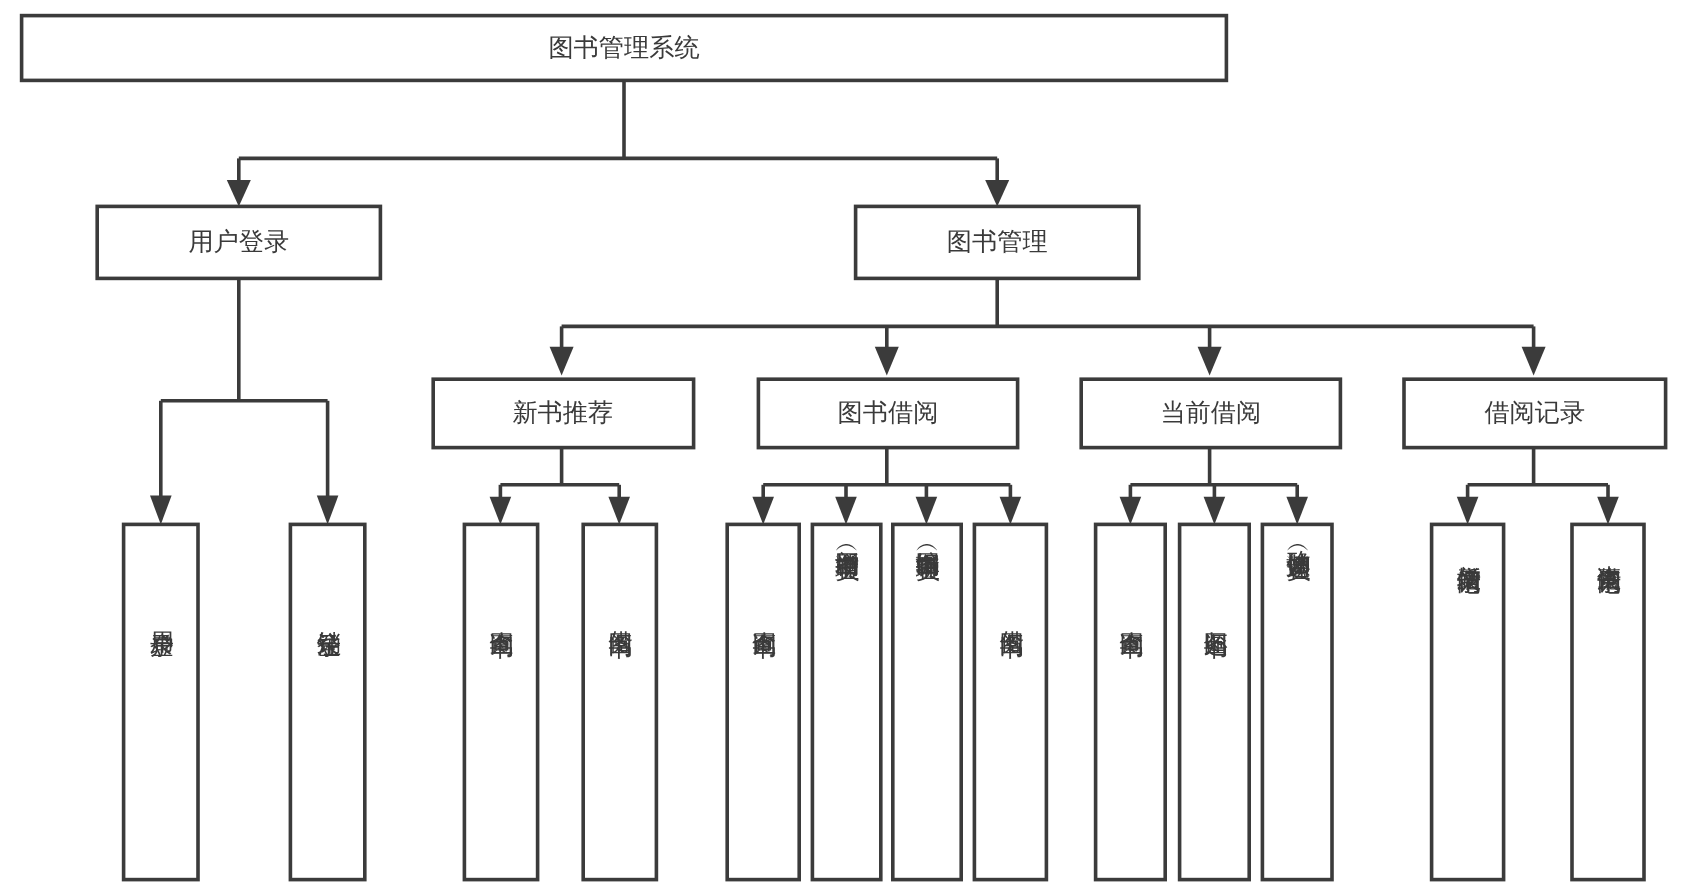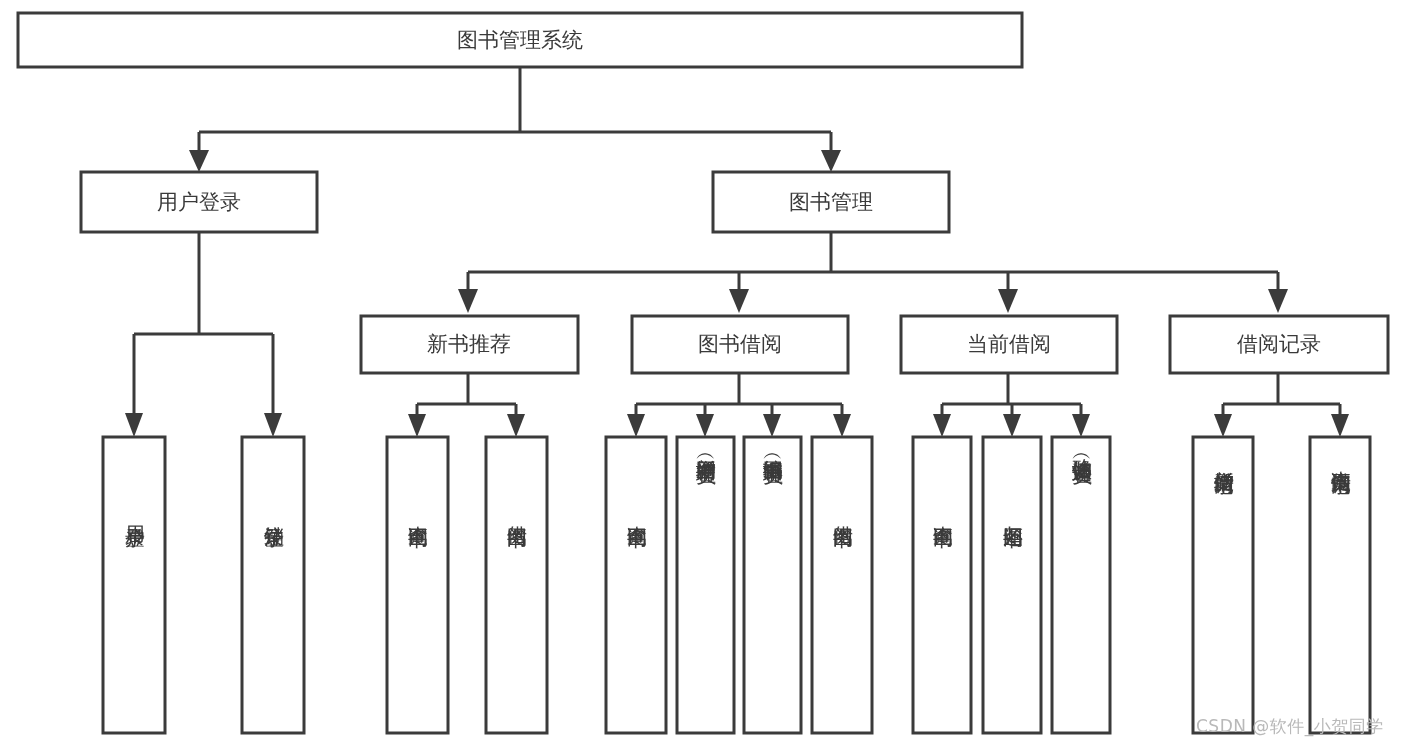--- a/index.html
+++ b/index.html
@@ -214,15 +214,14 @@
   <div class="leaf-label" style="left:762px; top:443px;">编辑图书（管理员）</div>
   <div class="leaf-label" style="left:832px; top:510px;">借阅图书</div>
 
   <div class="leaf-label" style="left:932px; top:510px;">查询图书</div>
   <div class="leaf-label" style="left:1002px; top:510px;">归还图书</div>
   <div class="leaf-label" style="left:1071px; top:443px;">确认归还（管理员）</div>
 
   <div class="leaf-label" style="left:1213px; top:455px;">新增借阅记录</div>
   <div class="leaf-label" style="left:1330px; top:455px;">查询借阅记录</div>
 
-  <div class="watermark" style="left:1196px; top:715px;">CSDN @软件_小贺同学</div>
 
 </div>
 
 </body></html>

